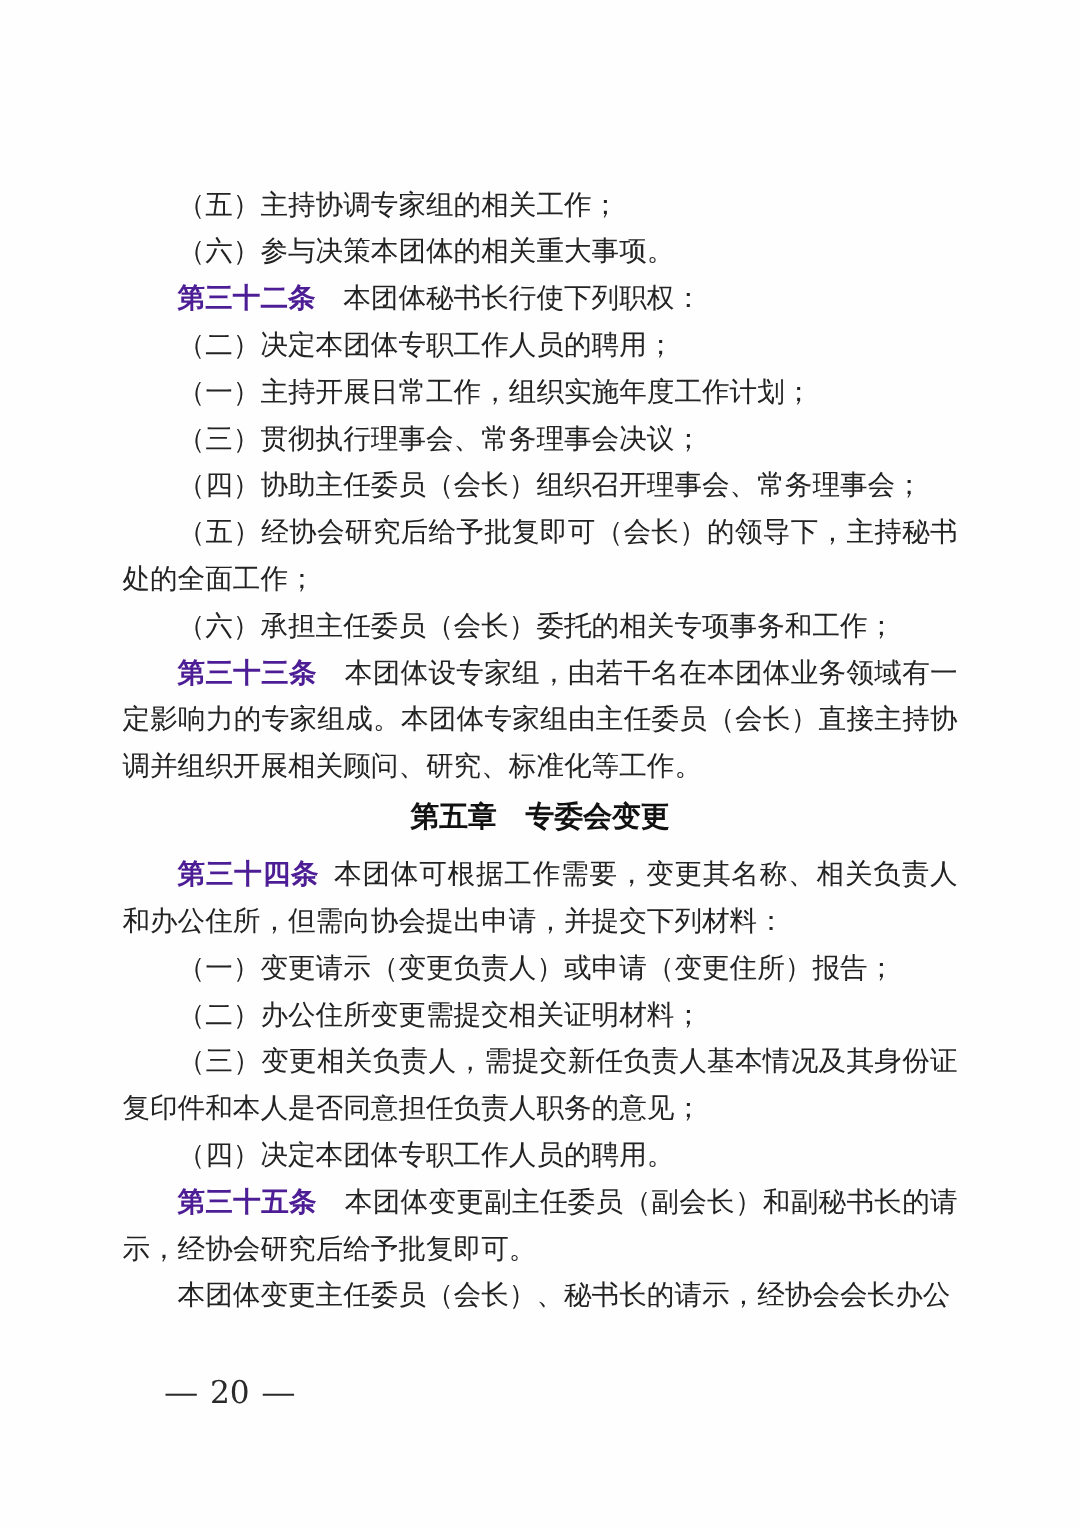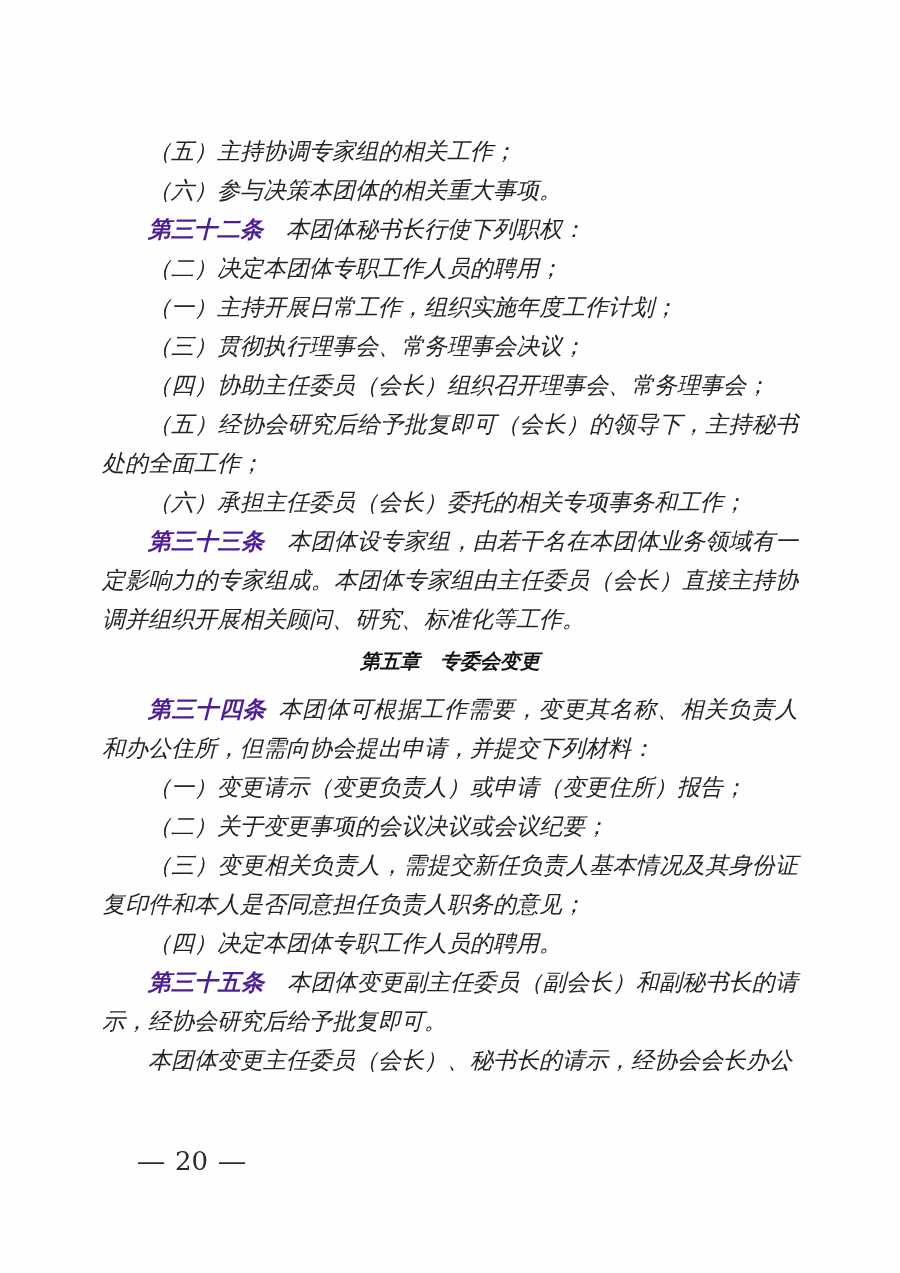--- a/index.html
+++ b/index.html
@@ -12,40 +12,39 @@
     width: 900px;
     height: 1273px;
     background: #fffefe;
     overflow: hidden;
     font-family: "Liberation Serif", "DejaVu Serif", serif;
     color: #232323;
   }
   .content {
     position: absolute;
     left: 102px;
-    top: 132px;
+    top: 151px;
     width: 696px;
-    font-style: italic;
   }
   .para {
     margin: 0;
     font-size: 23px;
     line-height: 39px;
     text-align: justify;
     text-indent: 2em;
     letter-spacing: 0;
     color: #232323;
   }
   .article-label {
     font-weight: 700;
     color: #4c1d95;
   }
   .chapter-heading {
     margin: 3px 0 9px 0;
-    font-size: 20px;
+    font-size: 24px;
     line-height: 39px;
     font-weight: 700;
     text-align: center;
     text-indent: 0;
     font-family: "Liberation Sans", "DejaVu Sans", sans-serif;
     color: #111111;
   }
   .footer {
     position: absolute;
     left: 138px;
@@ -87,21 +86,21 @@
       <span class="article-label">第三十三条　</span><span>本团体设专家组，由若干名在本团体业务领域有一定影响力的专家组成。本团体专家组由主任委员（会长）直接主持协调并组织开展相关顾问、研究、标准化等工作。</span>
     </p>
 
     <h2 class="chapter-heading">第五章　专委会变更</h2>
 
     <p class="para">
       <span class="article-label">第三十四条 </span><span>本团体可根据工作需要，变更其名称、相关负责人和办公住所，但需向协会提出申请，并提交下列材料：</span>
     </p>
 
     <p class="para">（一）变更请示（变更负责人）或申请（变更住所）报告；</p>
-    <p class="para">（二）关于变更事项的会议决议或会议纪要；</p>
+    <p class="para">（二）办公住所变更需提交相关证明材料；</p>
     <p class="para">（三）变更相关负责人，需提交新任负责人基本情况及其身份证复印件和本人是否同意担任负责人职务的意见；</p>
     <p class="para">（四）决定本团体专职工作人员的聘用。</p>
 
     <p class="para">
       <span class="article-label">第三十五条　</span><span>本团体变更副主任委员（副会长）和副秘书长的请示，经协会研究后给予批复即可。</span>
     </p>
 
     <p class="para">本团体变更主任委员（会长）、秘书长的请示，经协会会长办公</p>
 
   </div>

